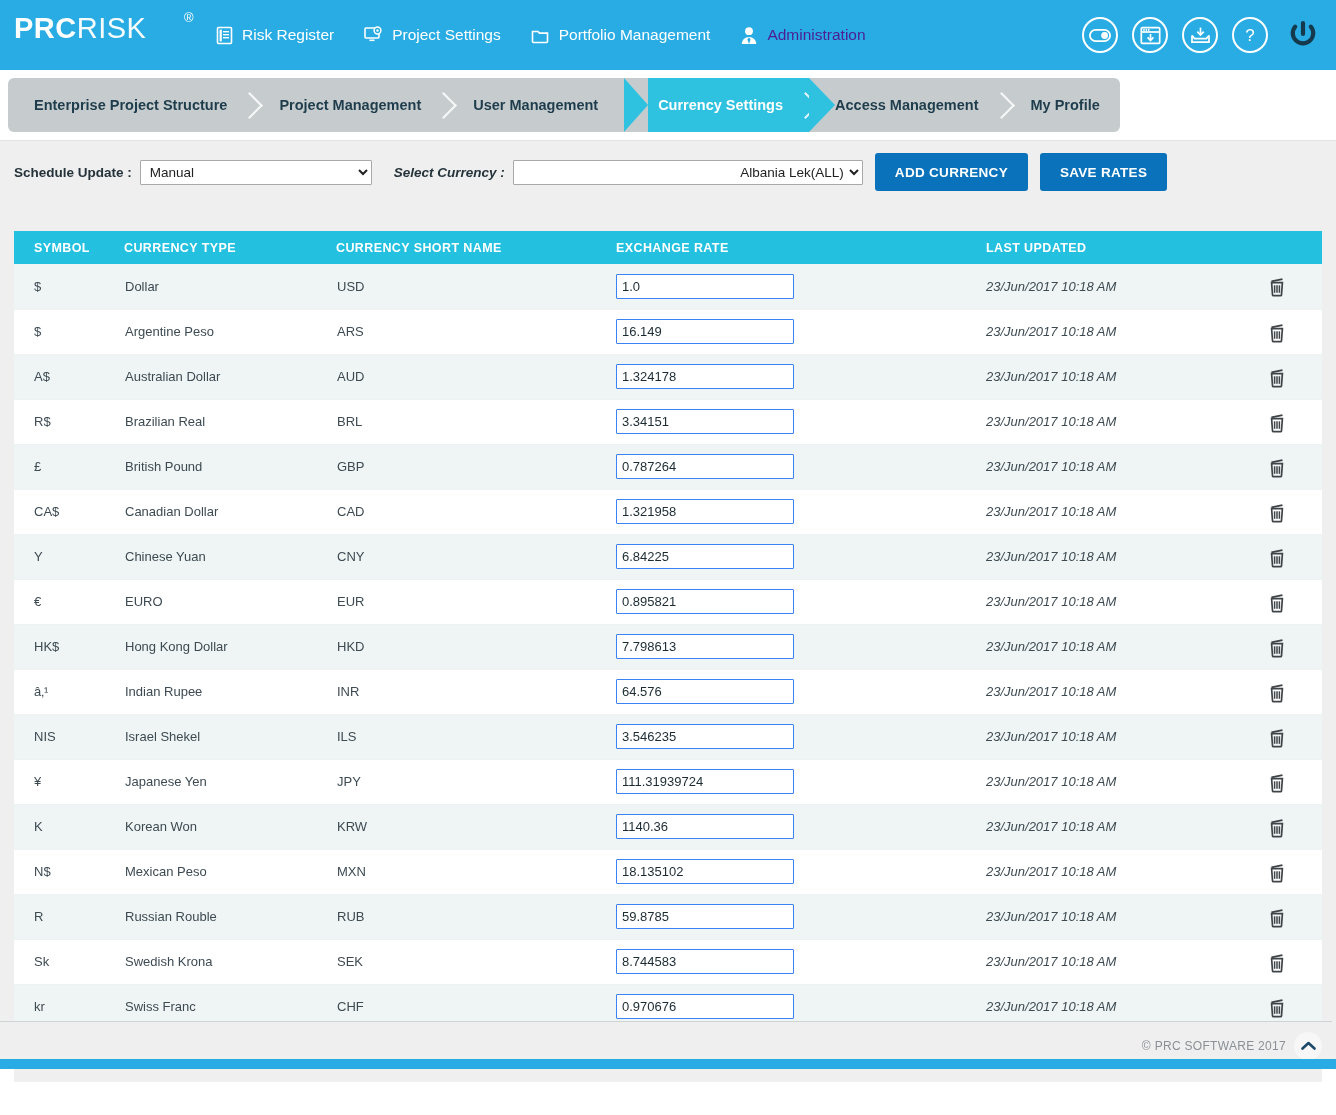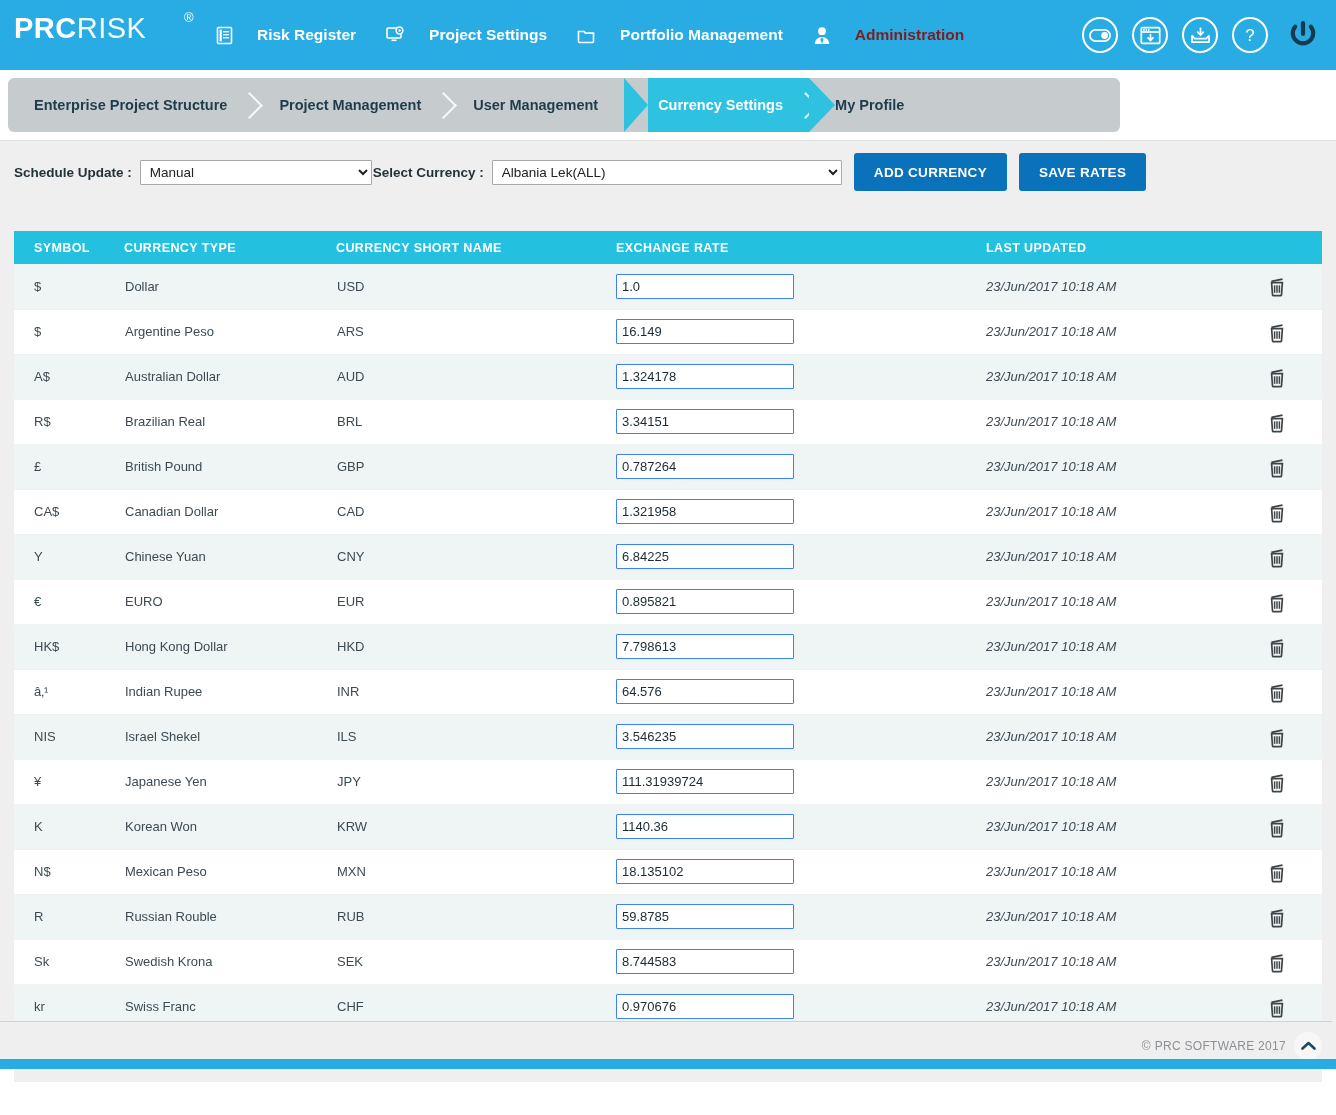--- a/index.html
+++ b/index.html
@@ -44,28 +44,28 @@
 
   .mainnav {
     display: flex;
     align-items: center;
     gap: 30px;
     margin-left: 12px;
   }
   .navitem {
     display: flex;
     align-items: center;
-    gap: 24px;
+    gap: 9px;
     color: #ffffff;
     font-size: 15.5px;
-    font-weight: bold;
+    font-weight: normal;
     cursor: pointer;
     white-space: nowrap;
   }
-  .navitem.active { color: #7f1d1d; }
+  .navitem.active { color: #4c1d95; }
   .navitem .nicon { display: flex; align-items: center; }
 
   .headicons {
     position: absolute;
     right: 14px;
     top: 0;
     height: 70px;
     display: flex;
     align-items: center;
     gap: 14px;
@@ -180,21 +180,21 @@
     height: 25px;
     font-size: 13.5px;
     font-family: "Liberation Sans", sans-serif;
     border: 1px solid #a9a9a9;
     background: #ffffff;
     color: #222;
     padding: 0 2px 0 5px;
     border-radius: 1px;
   }
   #schedule-select { width: 232px; }
-  #currency-select { width: 350px; margin-right: 12px; }
+  #currency-select { width: 350px; margin-right: 12px; text-align: right; }
   .btn {
     height: 38px;
     background: #0a72bb;
     color: #ffffff;
     border: none;
     font-size: 13.5px;
     font-weight: bold;
     letter-spacing: 0.3px;
     font-family: "Liberation Sans", sans-serif;
     border-radius: 3px;
@@ -421,34 +421,37 @@
       <div class="tab">
         <span class="tablabel">Project Management</span>
       </div>
       <div class="tab">
         <span class="tablabel">User Management</span>
       </div>
       <div class="tab active">
         <span class="tablabel">Currency Settings</span>
       </div>
       <div class="tab">
+        <span class="tablabel">Access Management</span>
+      </div>
+      <div class="tab">
         <span class="tablabel">My Profile</span>
       </div>
     </div>
   </div>
 
   <div class="content">
 
     <div class="toolbar">
       <span class="tb-label">Schedule Update :</span>
       <select class="tb-select" id="schedule-select">
         <option>Manual</option>
       </select>
 
-      <span class="tb-label" style="margin-left:1px;">Select Currency :</span>
+      <span class="tb-label" style="margin-left:22px;font-style:italic;">Select Currency :</span>
       <select class="tb-select" id="currency-select">
         <option>Albania Lek(ALL)</option>
       </select>
 
       <button class="btn">ADD CURRENCY</button>
       <button class="btn">SAVE RATES</button>
     </div>
 
     <div class="tablewrap">
       <table class="ctbl">

